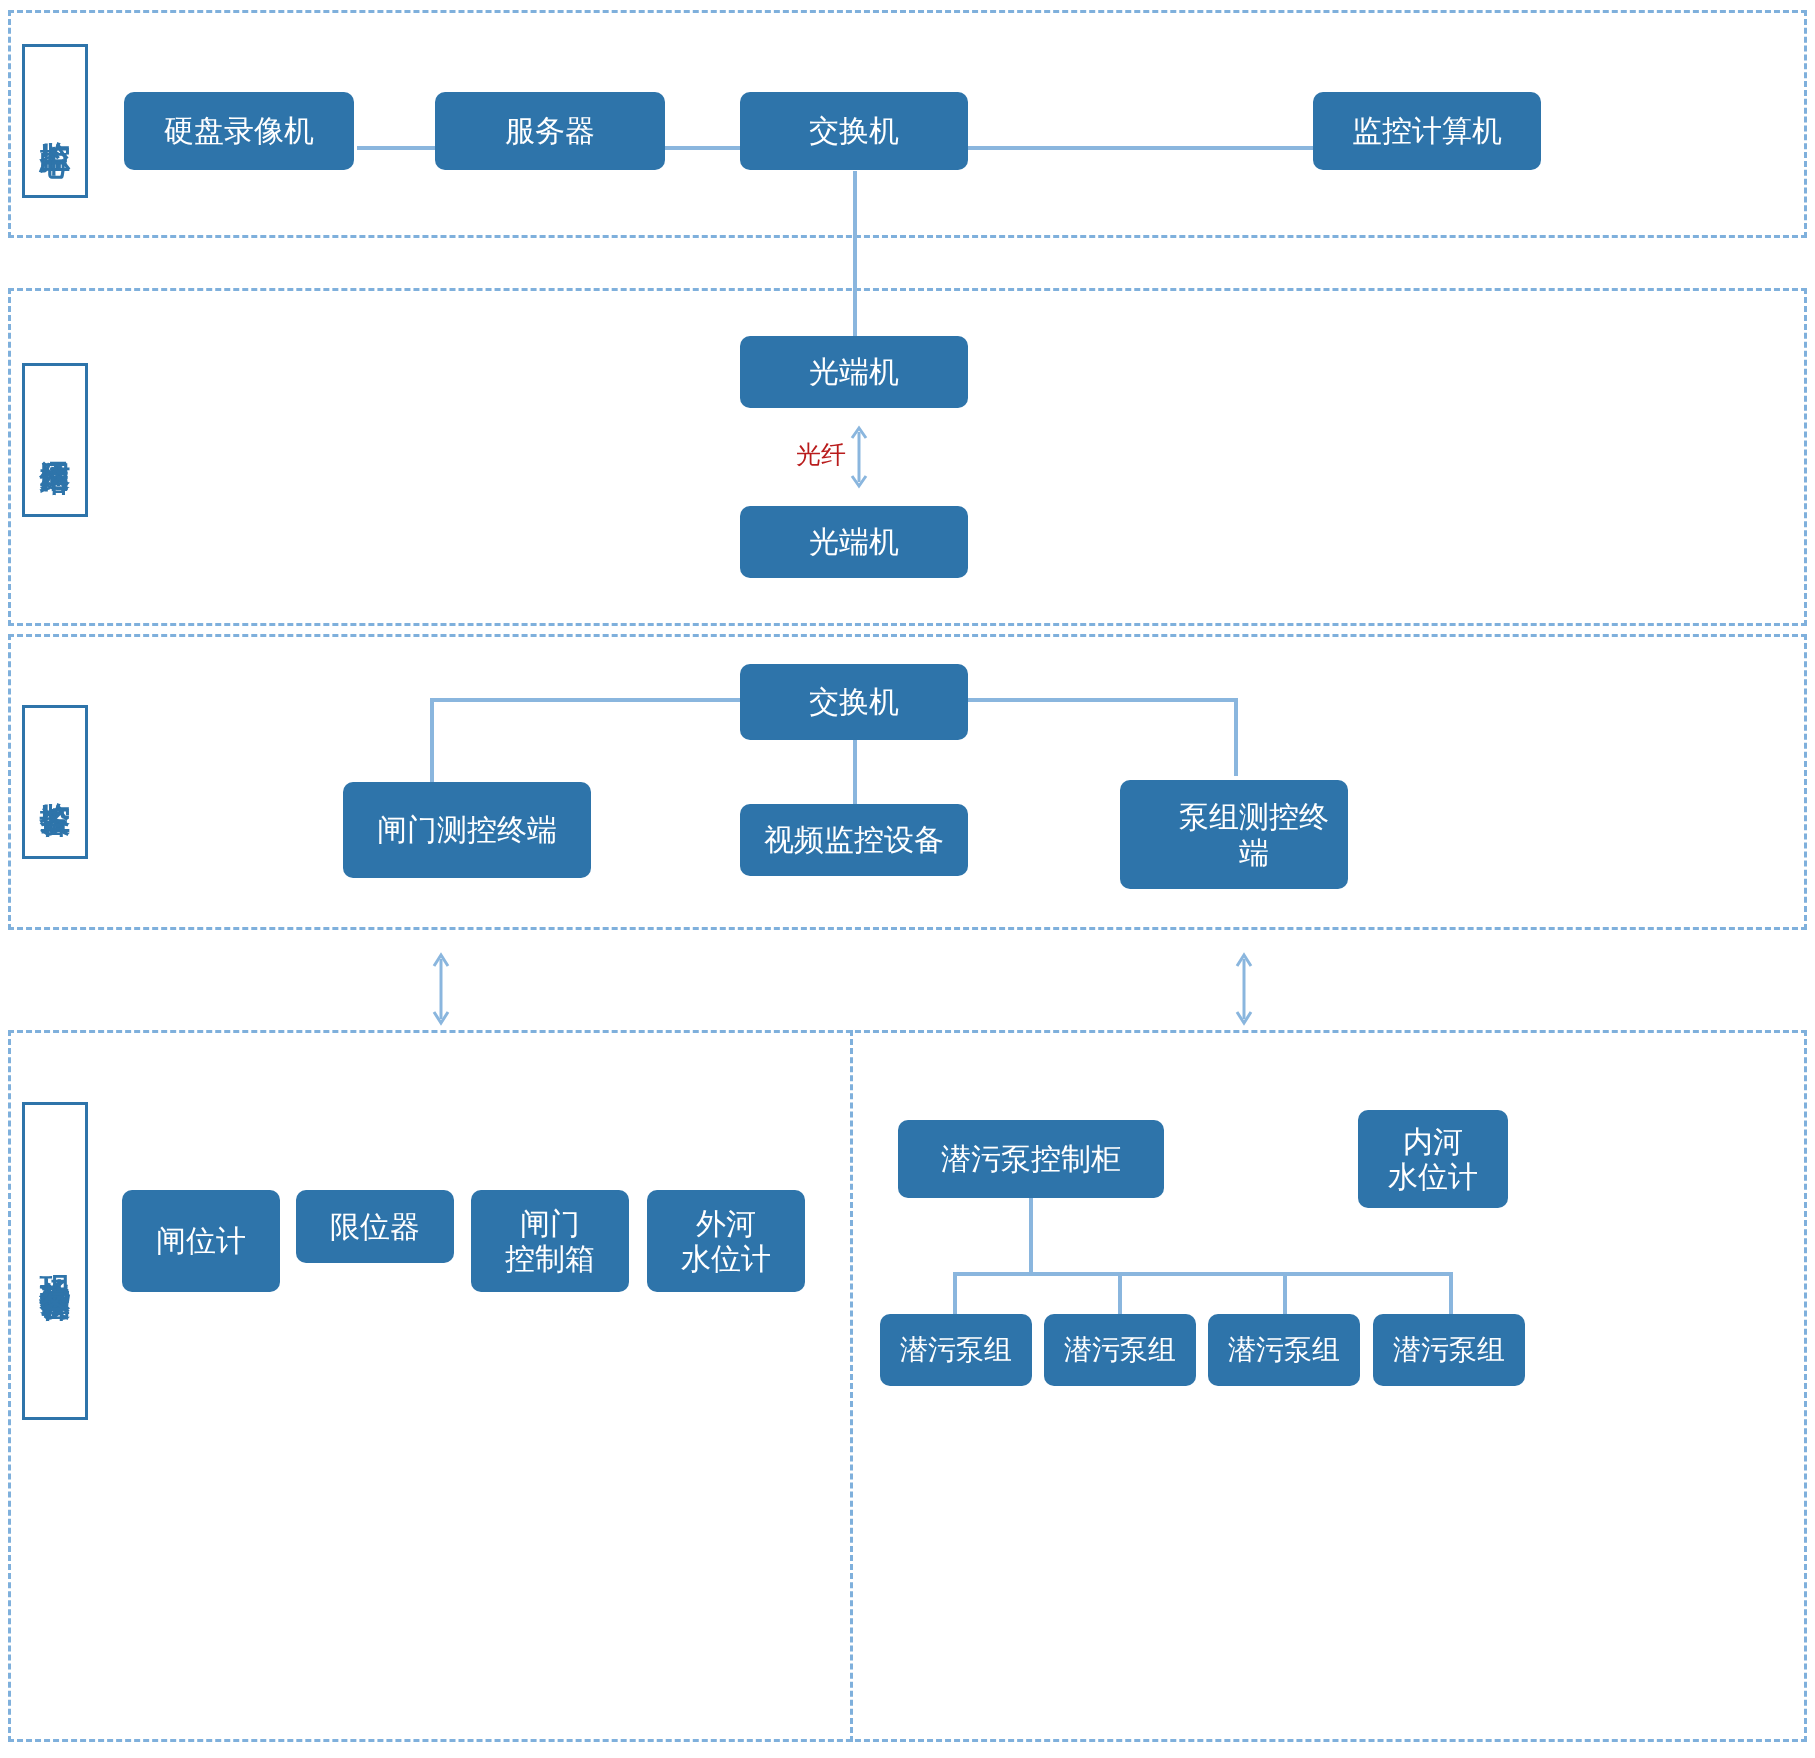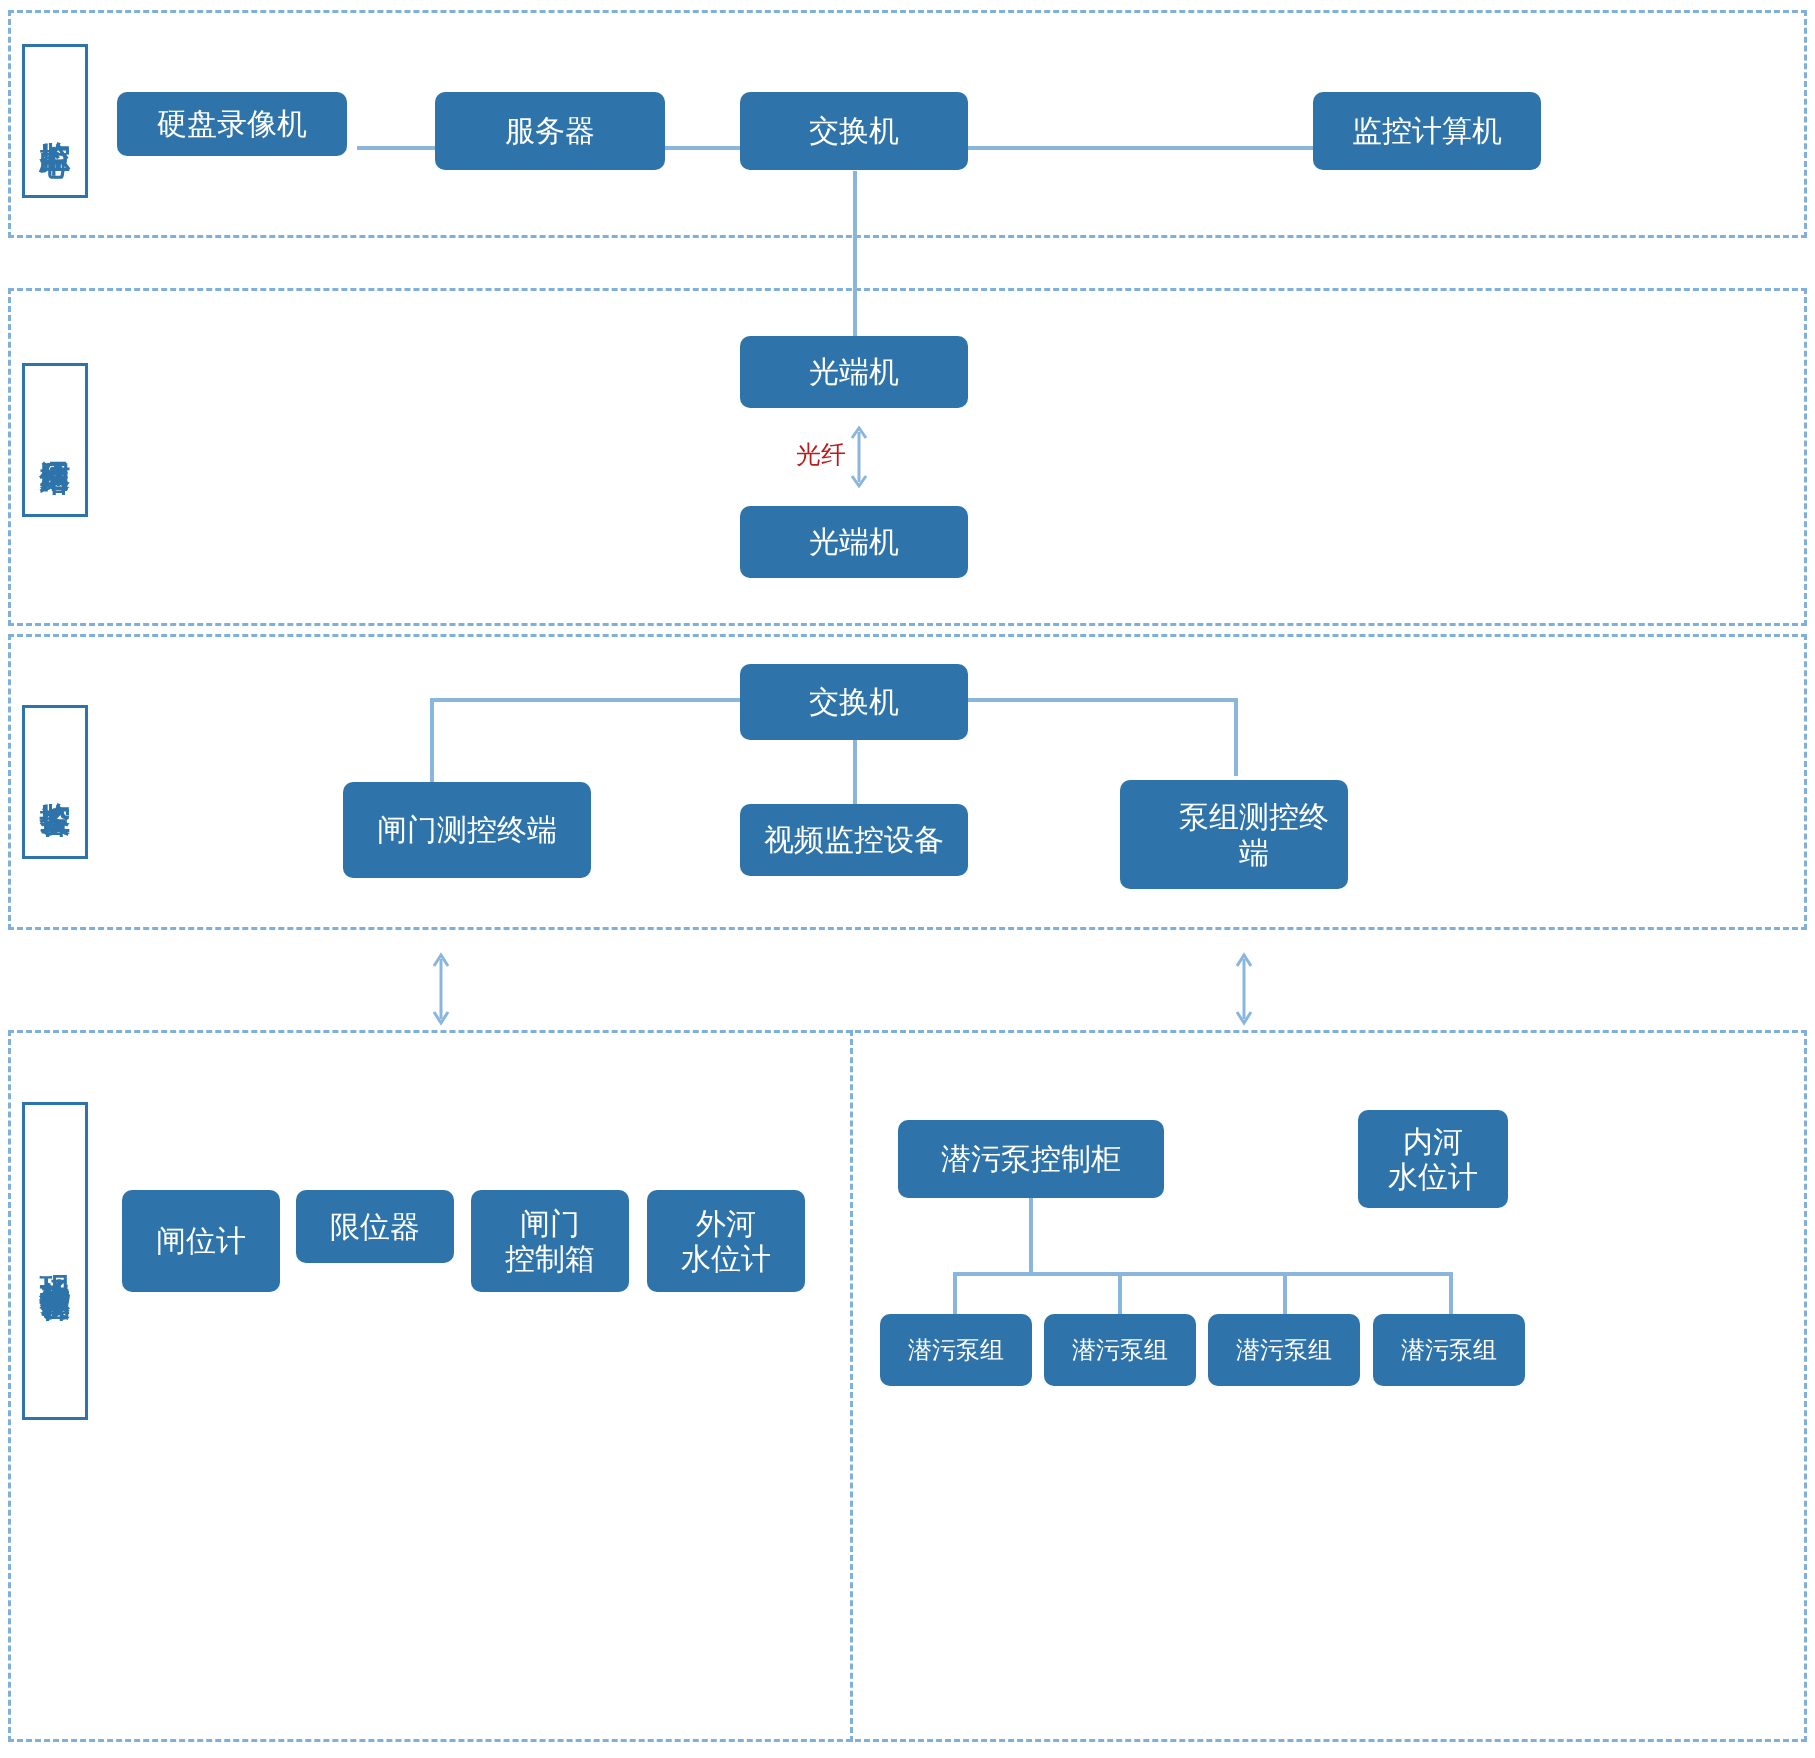--- a/index.html
+++ b/index.html
@@ -59,21 +59,21 @@
     align-items:center;
     justify-content:center;
     text-align:center;
     font-size:30px;
     line-height:1.18;
     box-sizing:border-box;
     z-index:4;
     white-space:pre-line;
     padding:2px 6px;
   }
-  .node.sm{font-size:24px;}
+  .node.sm{font-size:28px;}
 
   
   .hline{
     position:absolute;
     height:4px;
     background:#8ab6de;
     z-index:2;
   }
   .vline{
     position:absolute;
@@ -118,21 +118,21 @@
   </div>
   <div class="vlabel" style="left:22px; top:1102px; width:66px; height:318px;">
     <span>现场仪表和控制设备</span>
   </div>
 
   <div class="hline" style="left:357px; top:146px; width:78px;"></div>
   <div class="hline" style="left:665px; top:146px; width:78px;"></div>
   <div class="hline" style="left:968px; top:146px; width:546px;"></div>
   <div class="vline" style="left:853px; top:171px; height:168px;"></div>
 
-  <div class="node" style="left:117px; top:92px; width:230px; height:64px;">硬盘录像机</div>
+  <div class="node" style="left:124px; top:92px; width:230px; height:78px;">硬盘录像机</div>
   <div class="node" style="left:435px; top:92px; width:230px; height:78px;">服务器</div>
   <div class="node" style="left:740px; top:92px; width:228px; height:78px;">交换机</div>
   <div class="node" style="left:1313px; top:92px; width:228px; height:78px;">监控计算机</div>
 
   <div class="node" style="left:740px; top:336px; width:228px; height:72px;">光端机</div>
   <div class="node" style="left:740px; top:506px; width:228px; height:72px;">光端机</div>
 
   <div class="fiber-label" style="left:778px; top:438px;">光纤</div>
   <svg class="darrow" style="left:848px; top:424px;" width="22" height="66" viewBox="0 0 22 66">
     <line x1="11" y1="8" x2="11" y2="58" stroke="#8ab6de" stroke-width="3"></line>

